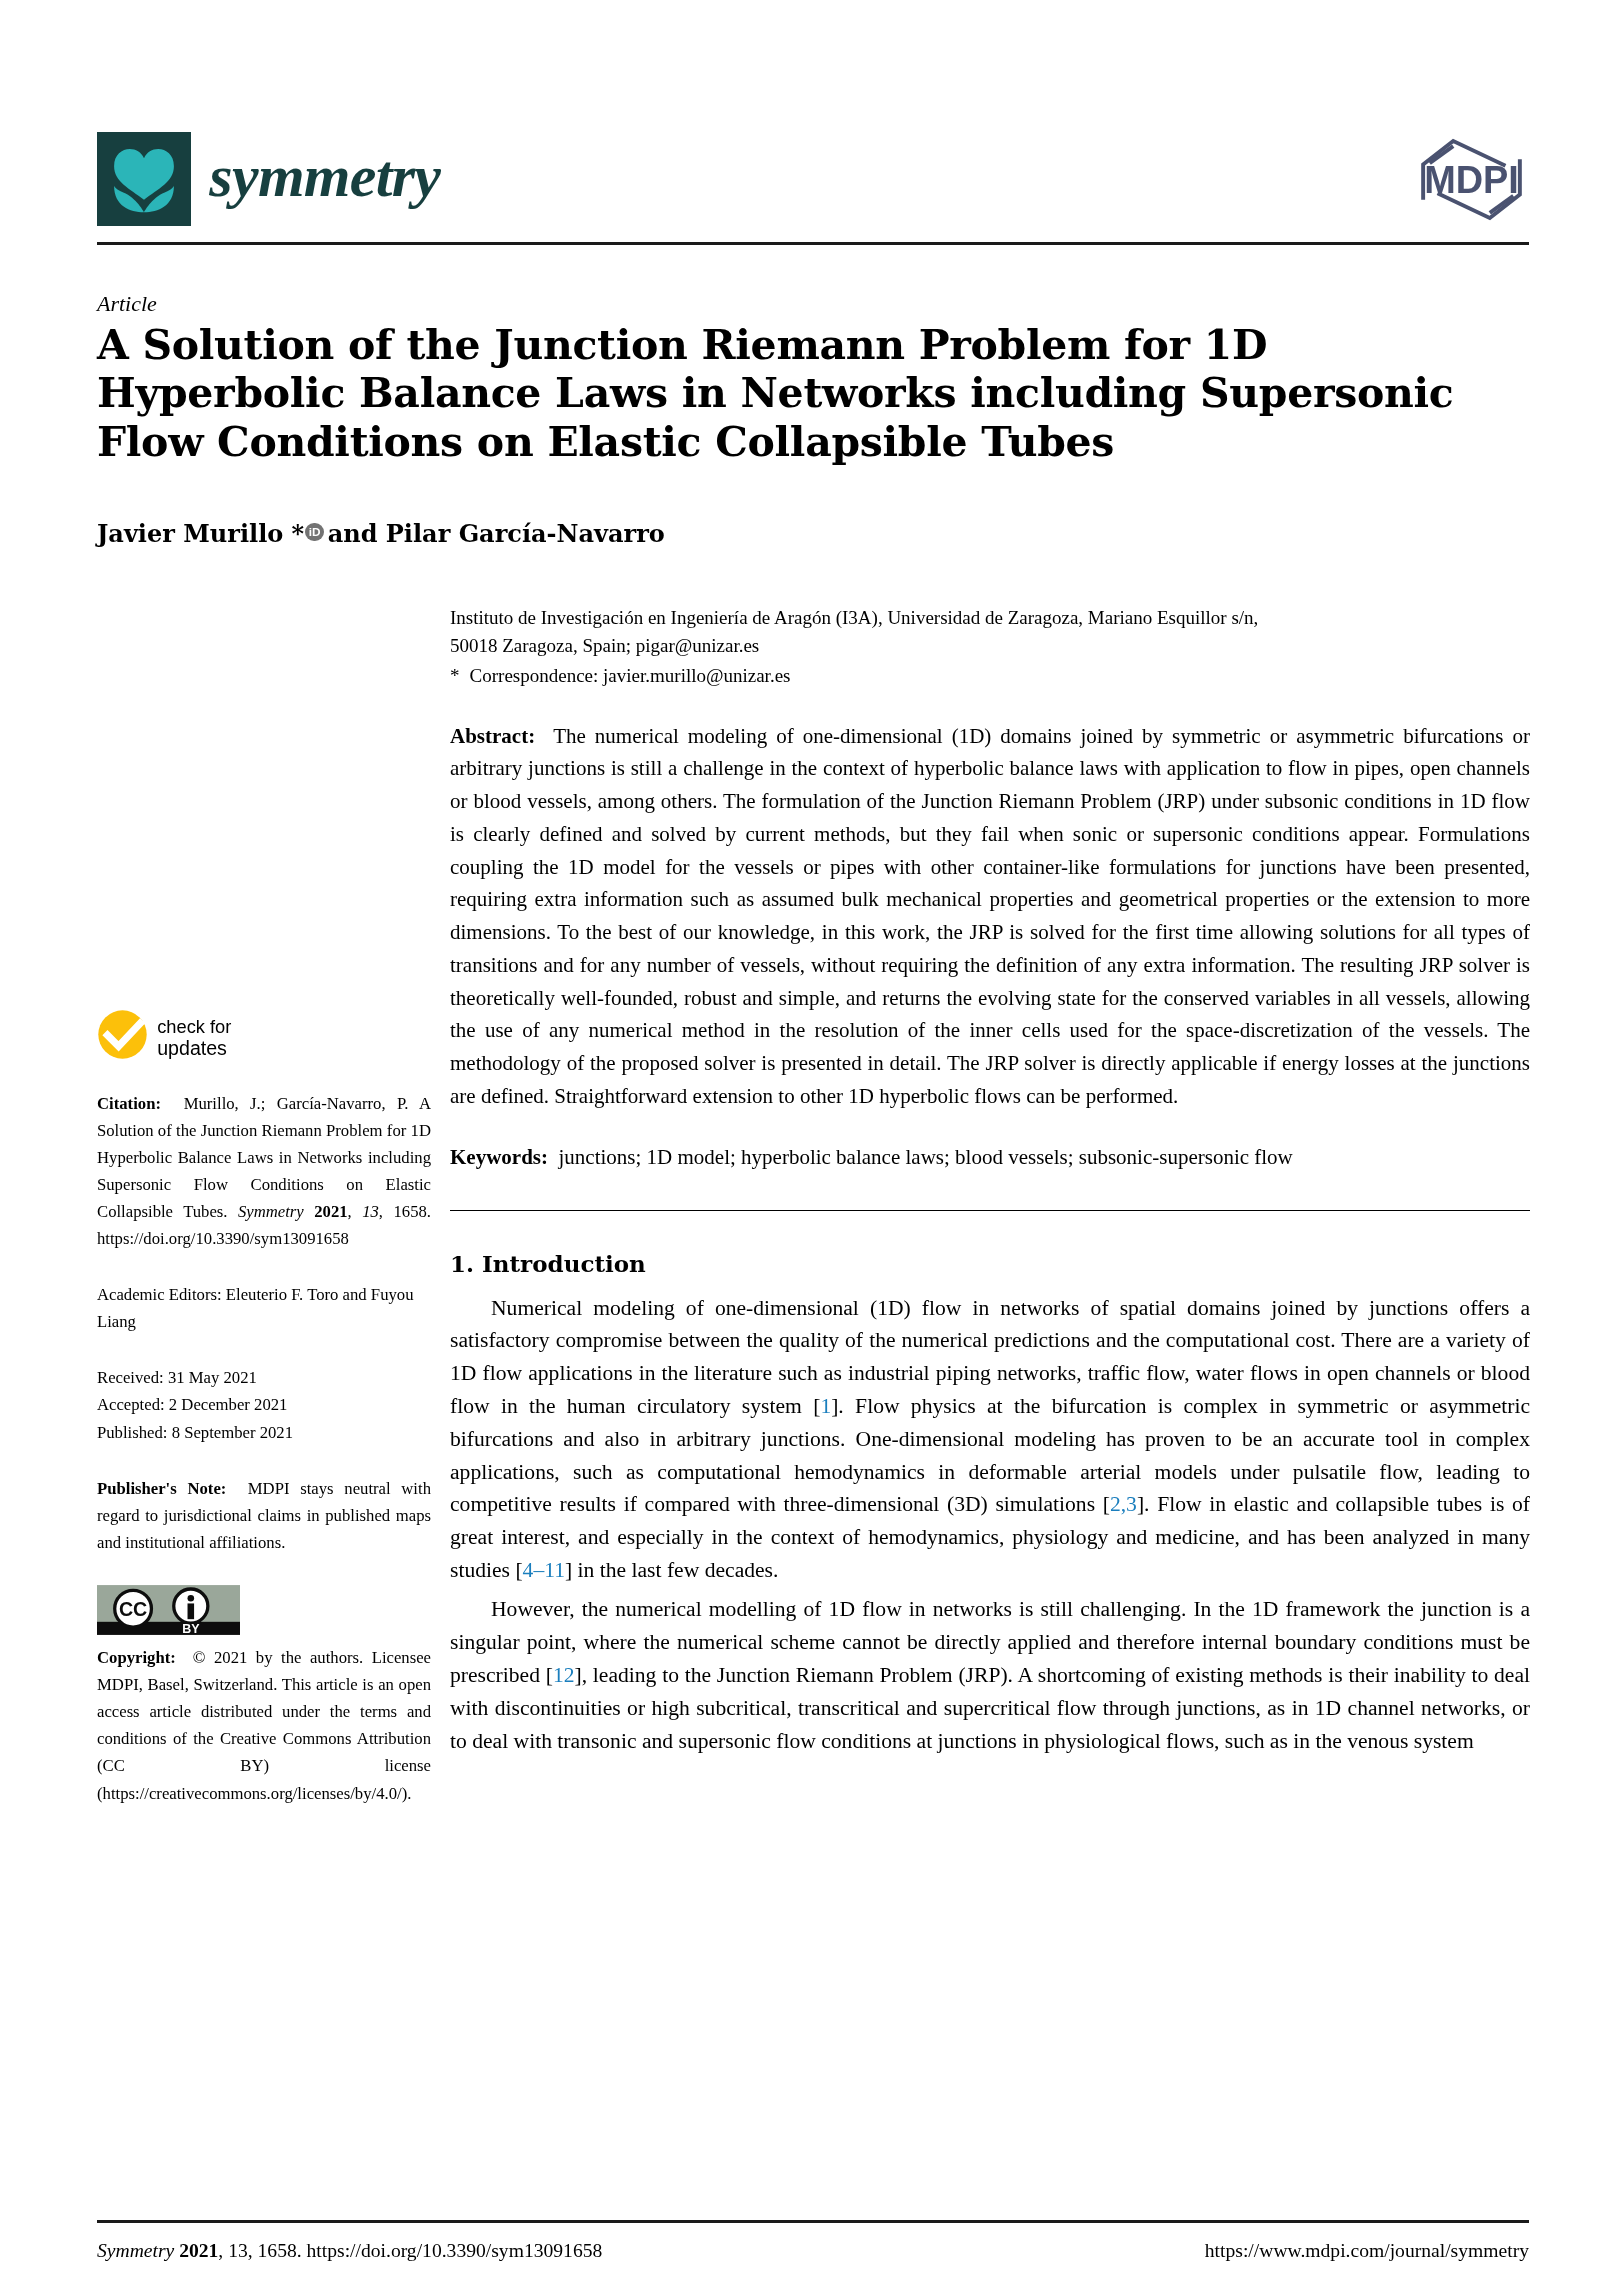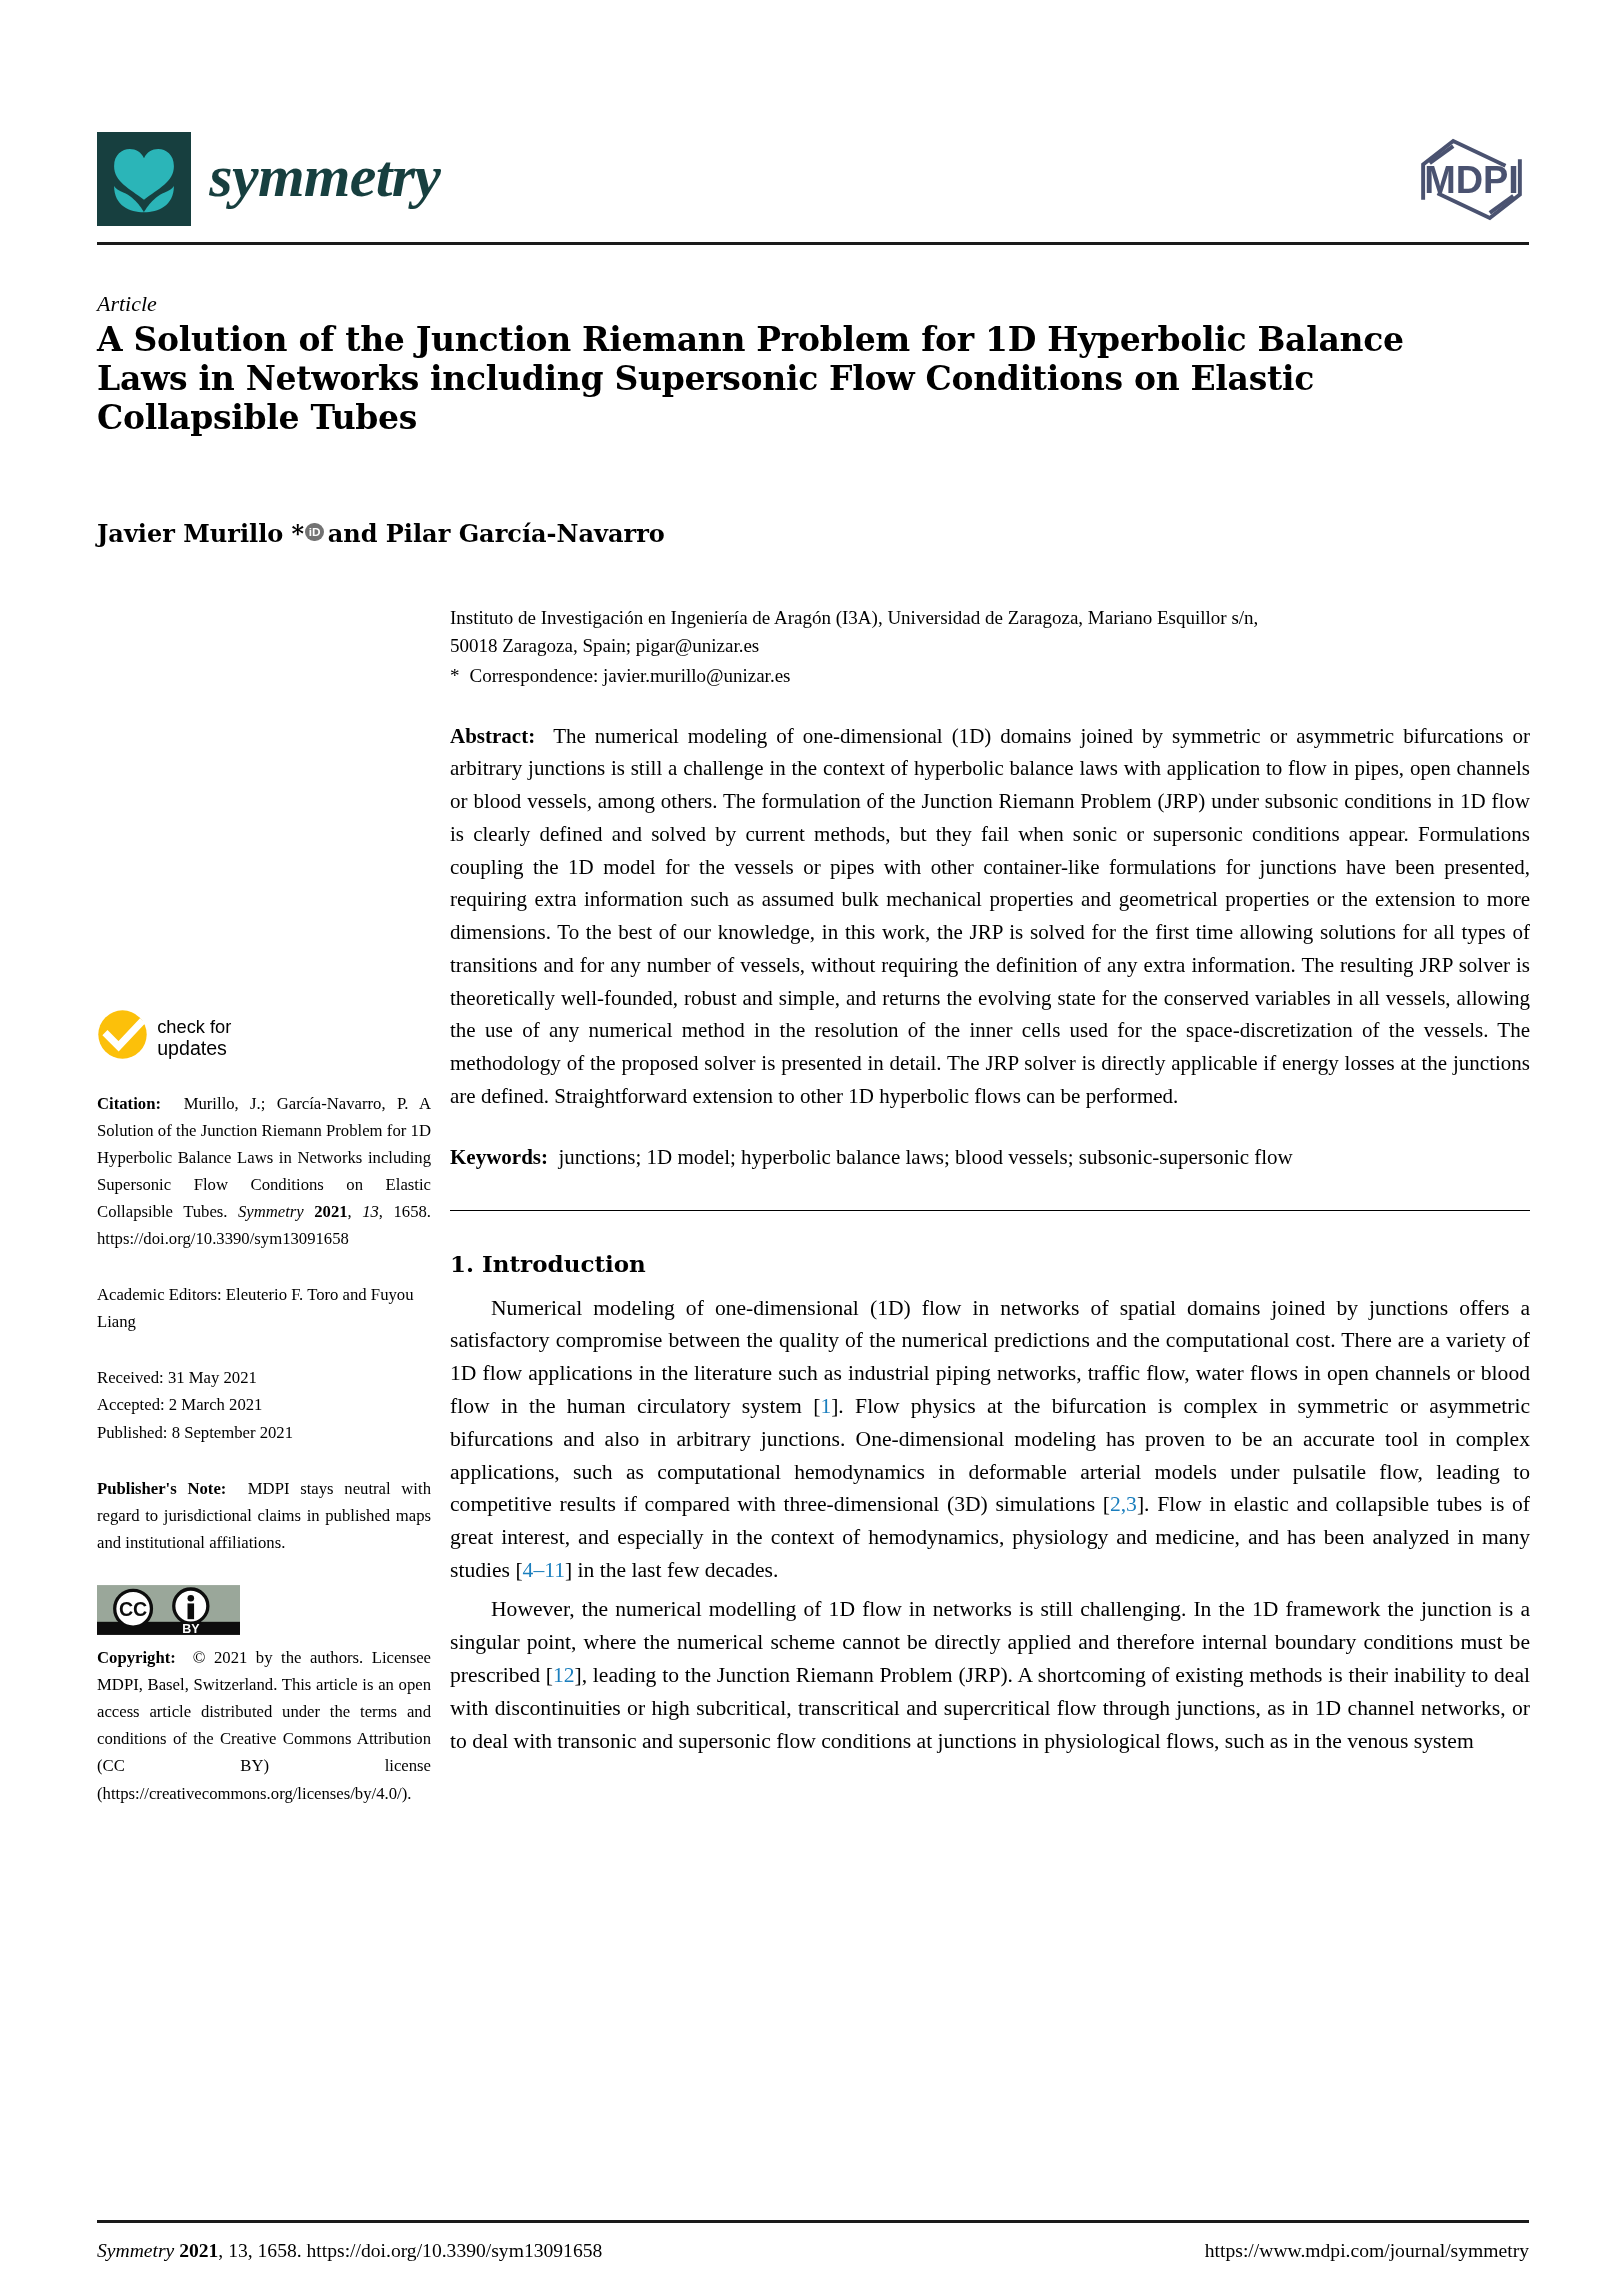--- a/index.html
+++ b/index.html
@@ -83,21 +83,21 @@
     font-size: 22px;
     color: #000;
   }
   .title {
     position: absolute;
     left: 97px;
     top: 306px;
     width: 1388px;
     font-family: "DejaVu Serif", "Liberation Serif", serif;
     font-weight: 700;
-    font-size: 33px;
+    font-size: 41px;
     line-height: 1.18;
     letter-spacing: -0.3px;
   }
   .authors {
     position: absolute;
     left: 97px;
     top: 504px;
     font-family: "DejaVu Serif", "Liberation Serif", serif;
     font-weight: 700;
     font-size: 24px;
@@ -302,21 +302,21 @@
       <b>2021</b>, <i>13</i>, <span>1658.</span>
       <span>https://doi.org/10.3390/sym13091658</span>
     </div>
 
     <div class="side-block">
       <span>Academic Editors: Eleuterio F. Toro and Fuyou Liang</span>
     </div>
 
     <div class="side-block">
       <div>Received: 31 May 2021</div>
-      <div>Accepted: 2 March 2021</div>
+      <div>Accepted: 2 December 2021</div>
       <div>Published: 8 September 2021</div>
     </div>
 
     <div class="side-block just">
       <b>Publisher's Note:</b>
       <span>&nbsp;</span><span>MDPI stays neutral with regard to jurisdictional claims in published maps and institutional affiliations.</span>
     </div>
 
     <div class="ccbadge">
       <svg width="143" height="50" viewBox="0 0 218 76" style="font-size:25.5px">

